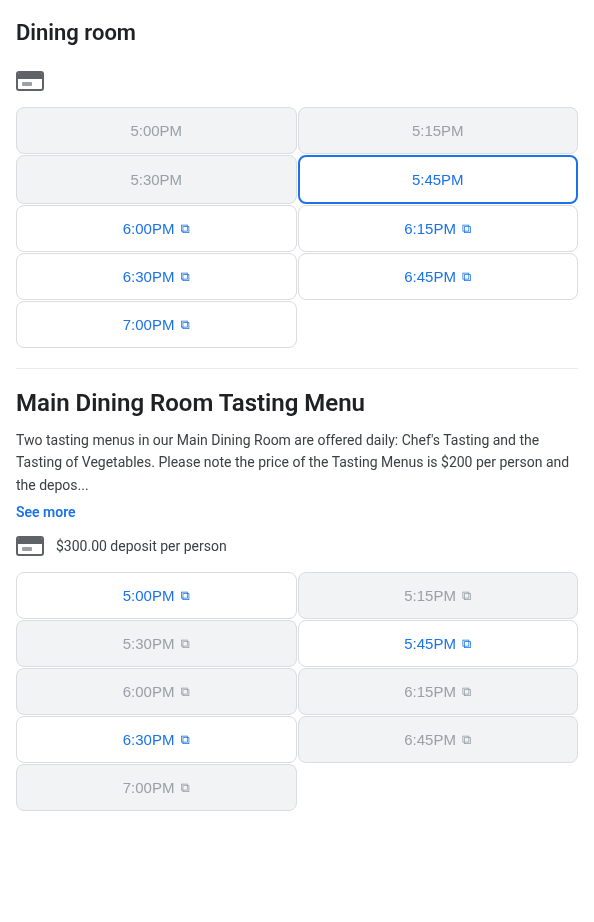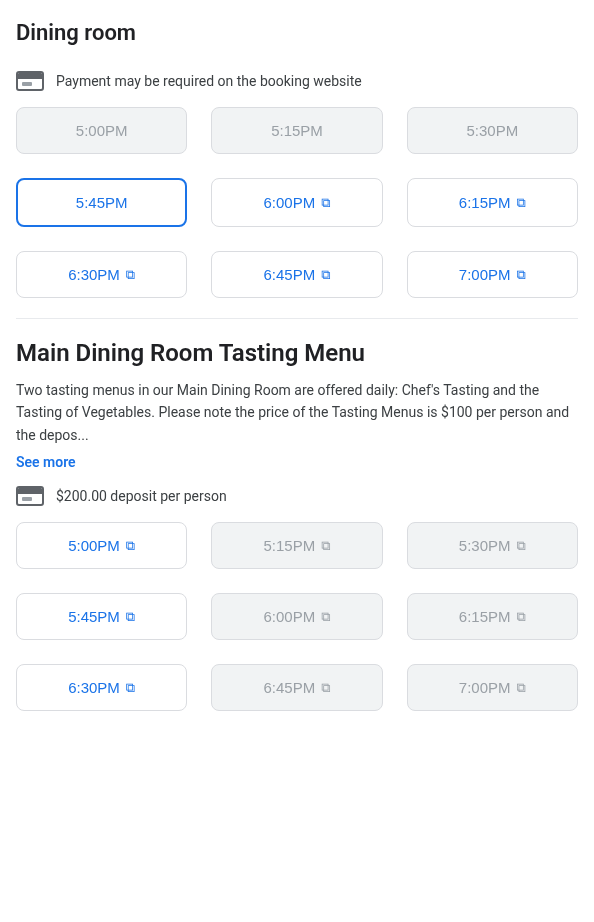--- a/index.html
+++ b/index.html
@@ -58,22 +58,22 @@
       display: block;
       margin: 3px 4px;
       width: 40%;
       height: 4px;
       background: #9aa0a6;
       border-radius: 1px;
     }
 
     .time-grid {
       display: grid;
-      grid-template-columns: repeat(3, 1fr);
-      gap: 24px;
+      grid-template-columns: repeat(2, 1fr);
+      gap: 1px;
       margin-bottom: 12px;
     }
 
     .time-btn {
       padding: 14px 8px;
       border-radius: 8px;
       border: 1px solid #dadce0;
       background: #f1f3f4;
       font-size: 15px;
       font-weight: 500;
@@ -146,21 +146,20 @@
 </head>
 <body>
 
 
 
 
 <h1 class="section-title">Dining room</h1>
 
 <div class="payment-notice">
   <div class="card-icon"></div>
-  <span>Payment may be required on the booking website</span>
 </div>
 
 <div class="time-grid">
 
   <button class="time-btn">
     <span>5:00PM</span>
   </button>
   <button class="time-btn">
     <span>5:15PM</span>
   </button>
@@ -192,27 +191,27 @@
     <span>7:00PM</span>
     <span class="external-icon">⧉</span>
   </button>
 </div>
 
 <hr class="divider">
 
 
 <h2 class="subsection-title">Main Dining Room Tasting Menu</h2>
 
-<p class="description-text">Two tasting menus in our Main Dining Room are offered daily: Chef's Tasting and the Tasting of Vegetables. Please note the price of the Tasting Menus is $100 per person and the depos...</p>
+<p class="description-text">Two tasting menus in our Main Dining Room are offered daily: Chef's Tasting and the Tasting of Vegetables. Please note the price of the Tasting Menus is $200 per person and the depos...</p>
 
 <a class="see-more-link">See more</a>
 
 <div class="deposit-notice">
   <div class="card-icon"></div>
-  <span>$200.00 deposit per person</span>
+  <span>$300.00 deposit per person</span>
 </div>
 
 <div class="time-grid">
 
   <button class="time-btn active">
     <span>5:00PM</span>
     <span class="external-icon">⧉</span>
   </button>
   <button class="time-btn">
     <span>5:15PM</span>

